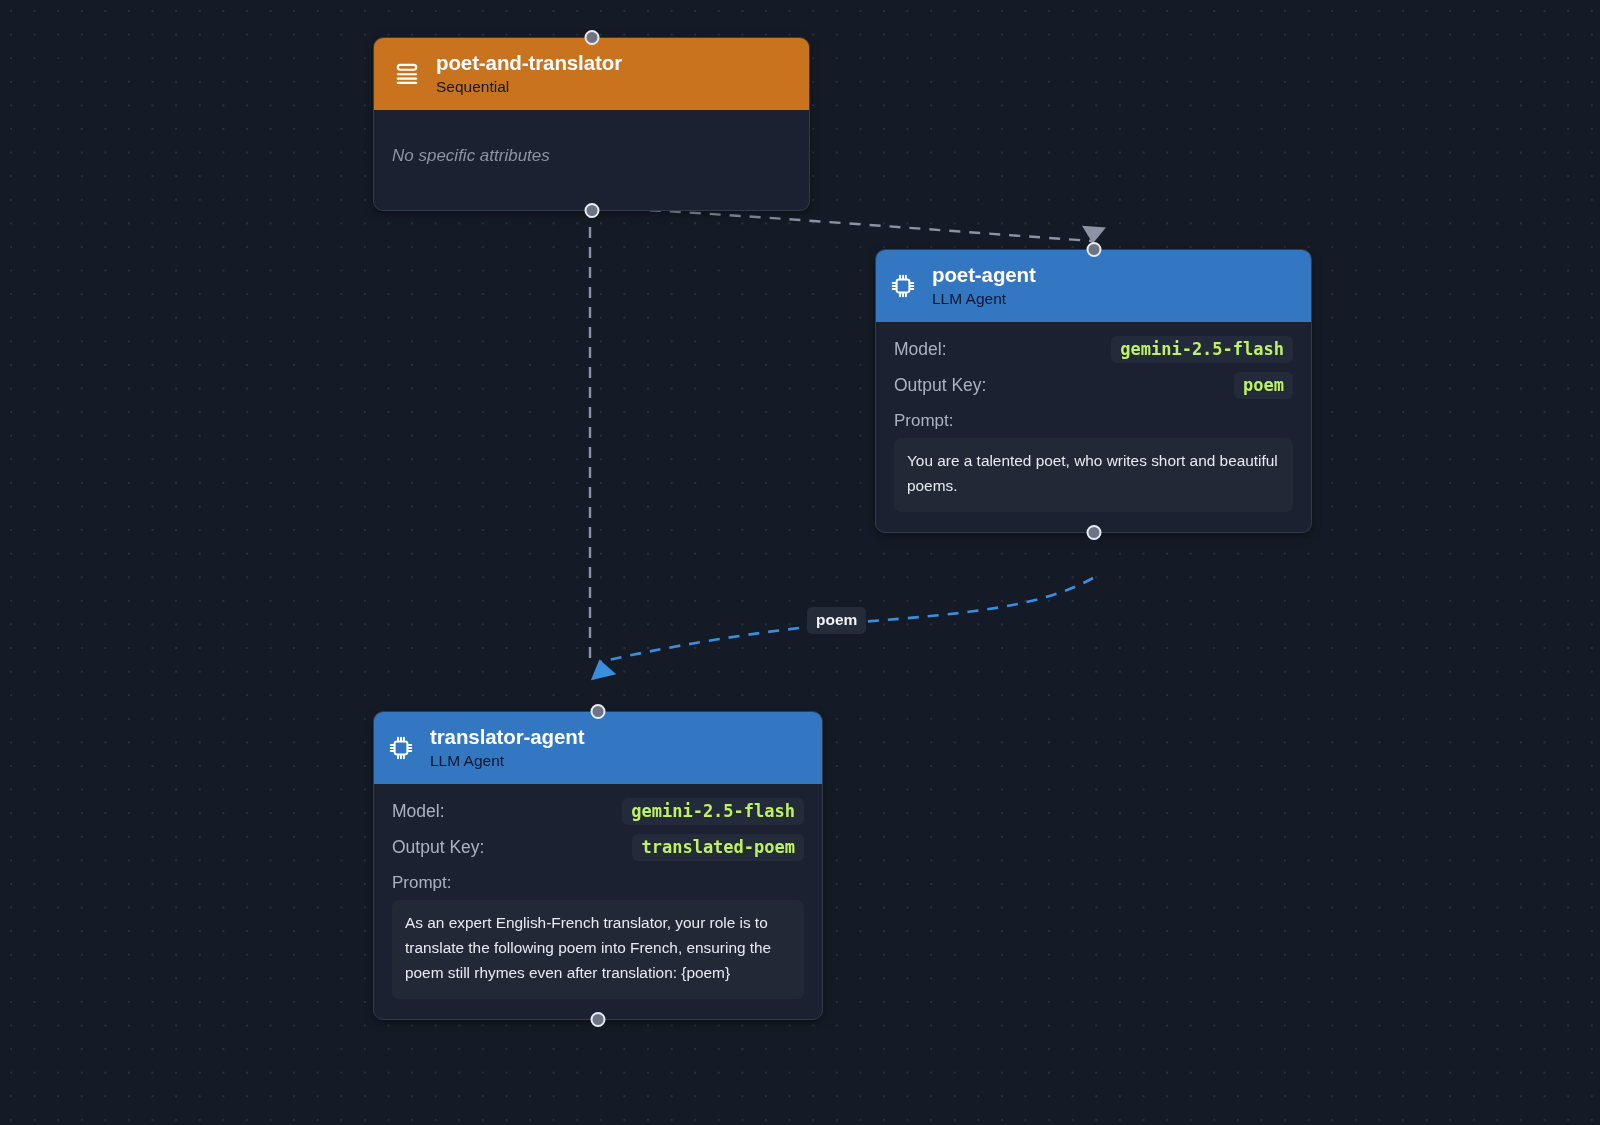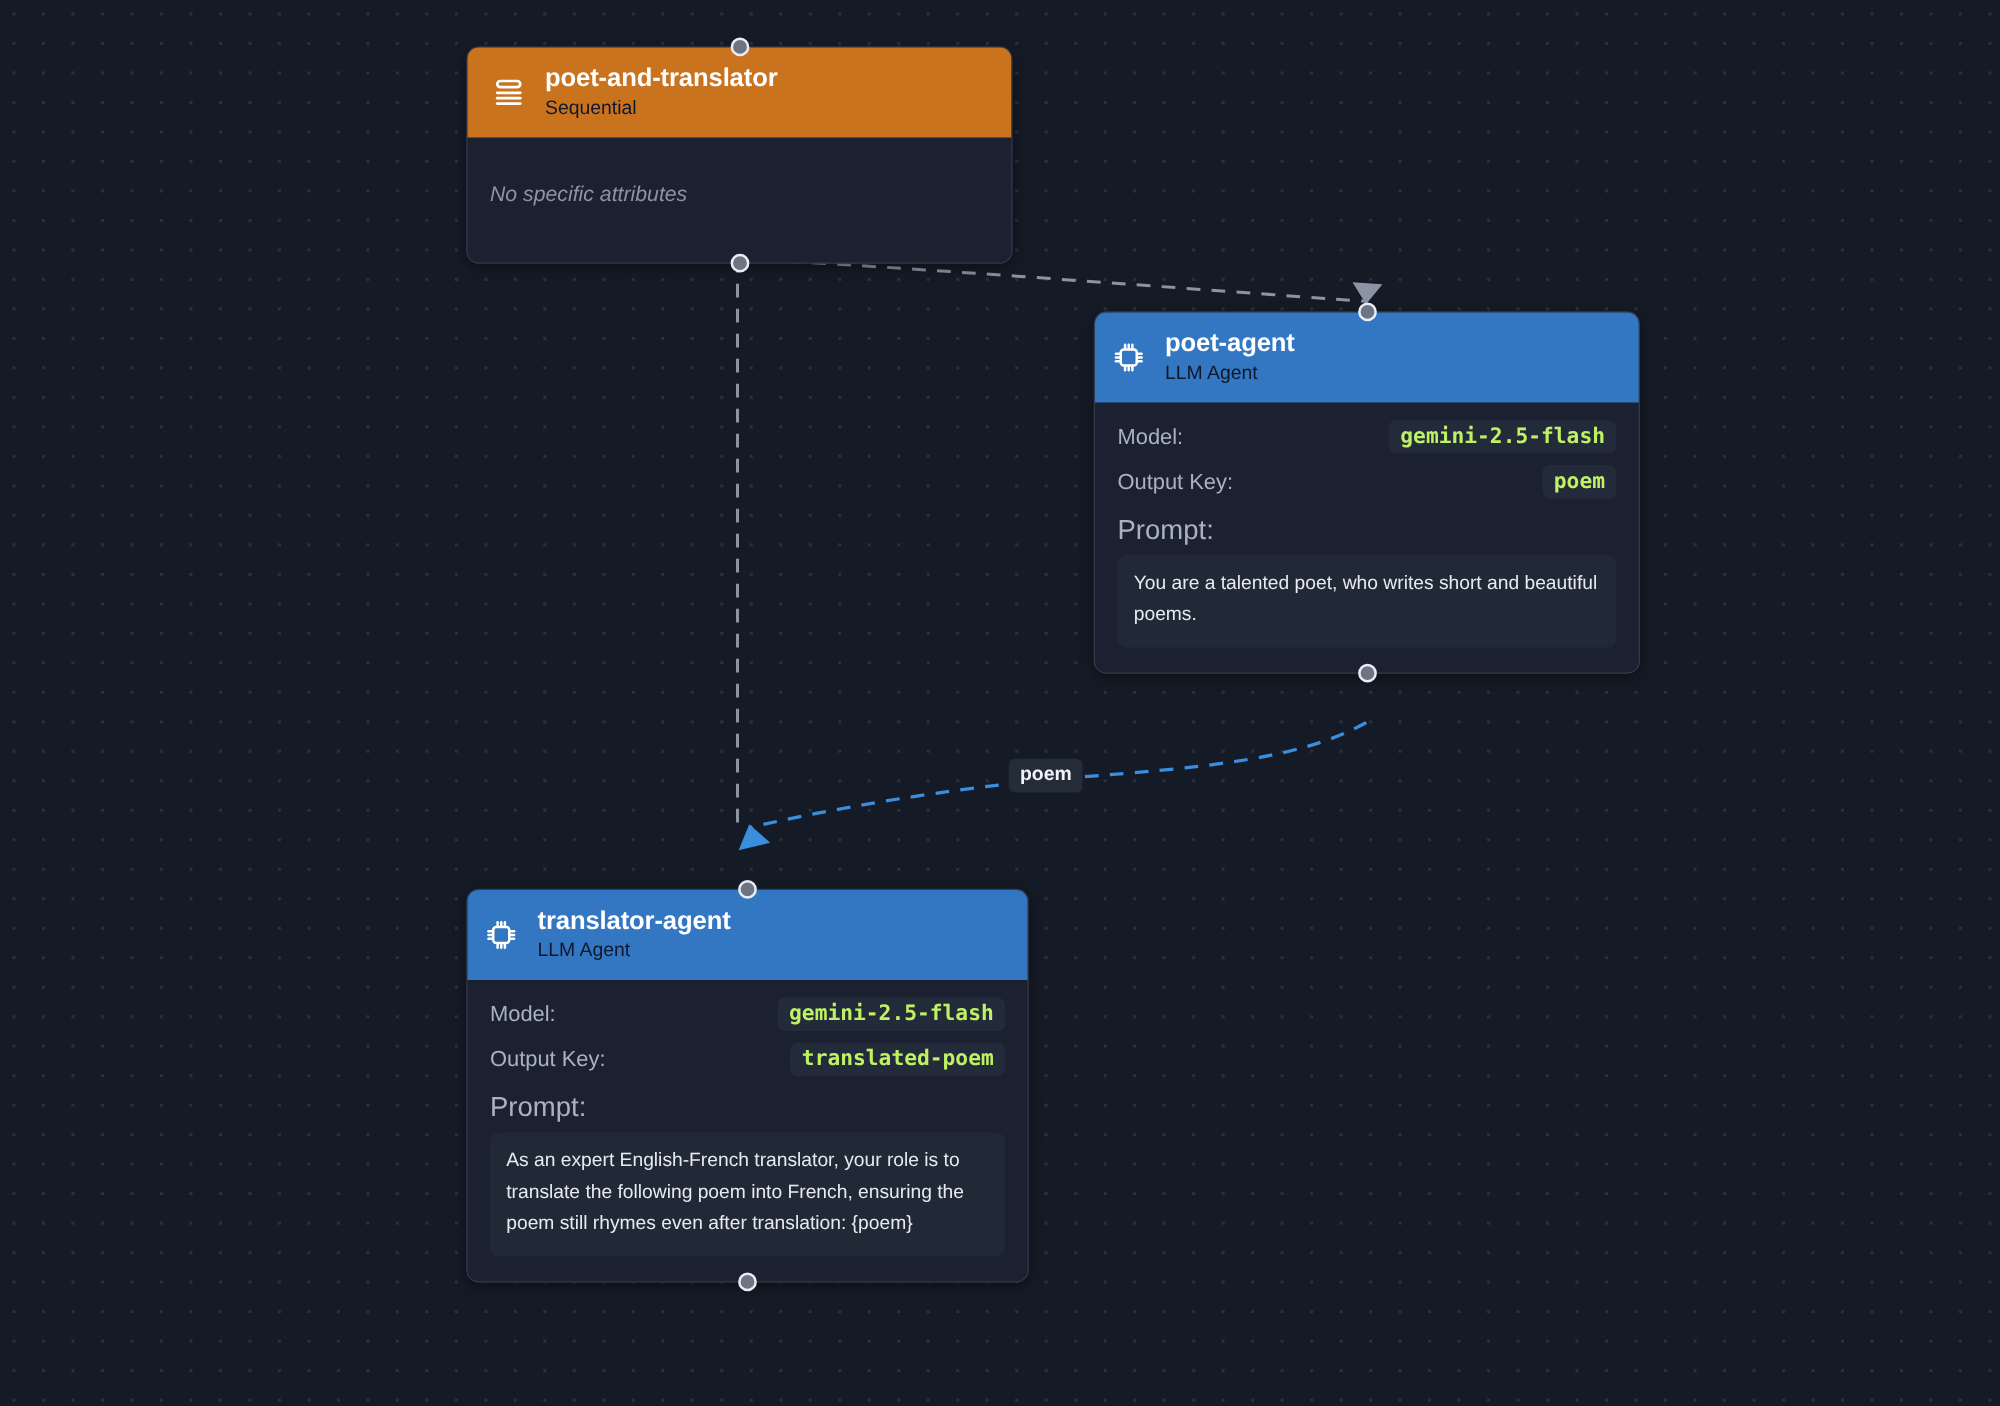--- a/index.html
+++ b/index.html
@@ -96,21 +96,21 @@
     font-size: 17px;
     font-weight: bold;
     color: #bef264;
     background: #232a3a;
     border-radius: 6px;
     padding: 3px 9px 4px 9px;
     white-space: nowrap;
   }
 
   .prompt-label {
-    font-size: 22px;
+    font-size: 17px;
     color: #aab2c0;
     margin: 12px 0 7px 0;
   }
   .prompt-box {
     background: #212836;
     border-radius: 7px;
     padding: 11px 13px 13px 13px;
     font-size: 15.4px;
     line-height: 1.62;
     color: #e6ebf2;

